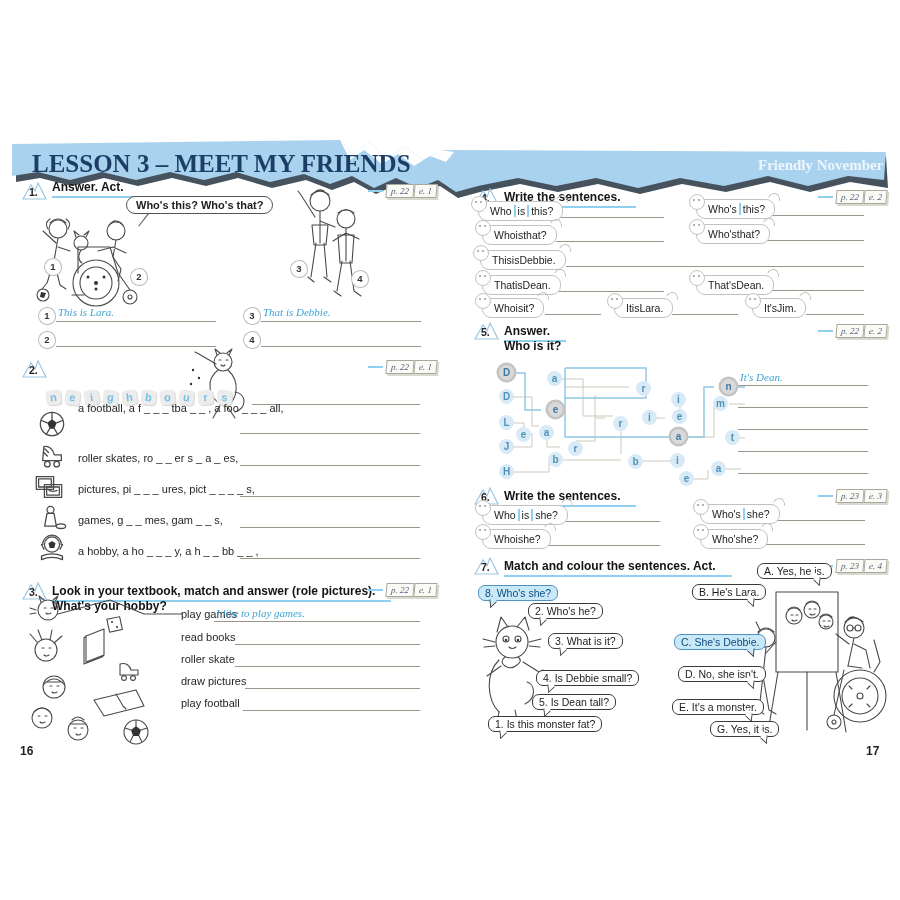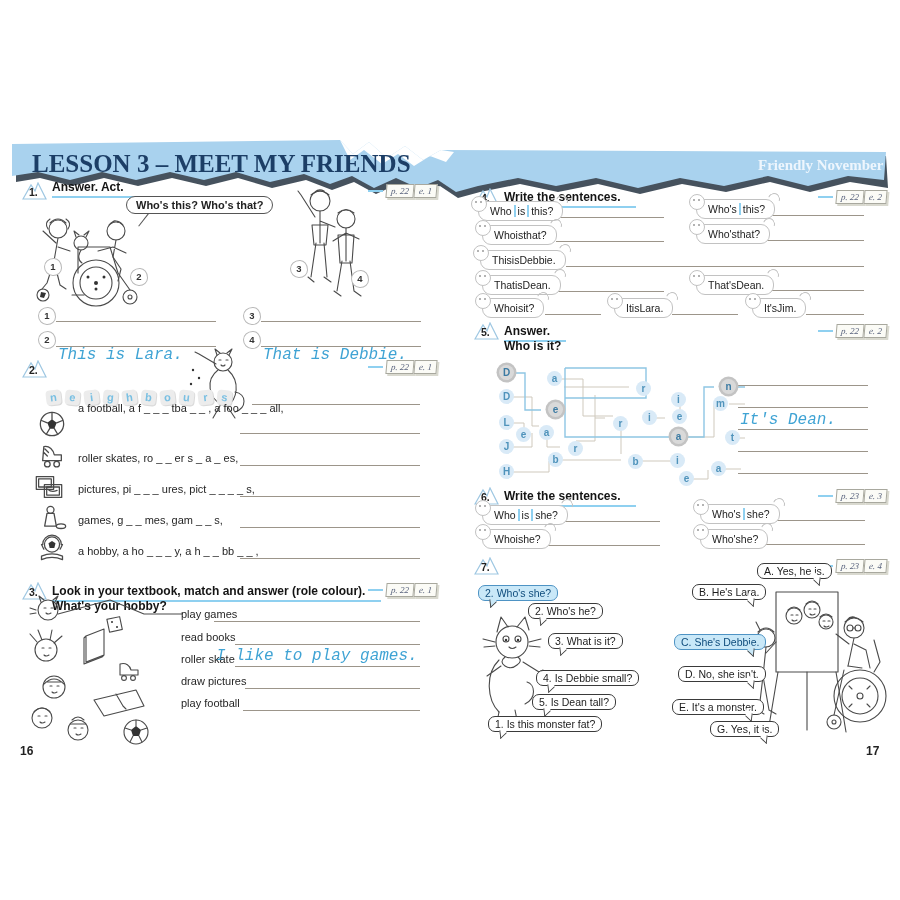--- a/index.html
+++ b/index.html
@@ -14,22 +14,22 @@
            border-bottom:2px solid #8fd0f0;padding:0 16px 2px 0;white-space:nowrap;}
   .subtitle{position:absolute;font-weight:bold;font-size:12px;color:#141414;white-space:nowrap;}
   
   .ptag{position:absolute;display:flex;align-items:center;}
   .ptag .dash{width:15px;height:2px;background:#8fd0f0;margin-right:3px;}
   .ptag .cell{border:1px solid #a8a89e;background:#fbfbf6;box-shadow:2px 2px 0 #d9d9cf;
               color:#5a647e;font-family:"Liberation Serif",serif;font-style:italic;
               font-size:9px;padding:1px 4px;transform:skewX(-5deg);white-space:nowrap;}
   
   .line{position:absolute;height:1px;background:#9c958a;}
-  .hand{position:absolute;font-family:Liberation Mono, monospace;font-style:italic;
-        color:#3fa3d4;font-size:16px;white-space:nowrap;margin-top:40px;}
+  .hand{position:absolute;font-family:Liberation Serif, serif;font-style:italic;
+        color:#3fa3d4;font-size:11px;white-space:nowrap;}
   .btxt{position:absolute;font-size:11px;color:#262626;white-space:nowrap;}
   
   .badge{position:absolute;width:16px;height:16px;border:1.2px solid #b8b8b8;background:#fff;
          border-radius:55% 45% 50% 50%/50% 55% 45% 52%;font-size:9.5px;font-weight:bold;
          color:#333;text-align:center;line-height:16px;}
   
   .speech{position:absolute;border:1.4px solid #555;border-radius:11px;background:#fff;
           padding:2px 9px;font-size:11px;font-weight:bold;color:#222;white-space:nowrap;}
   .speech::after{content:"";position:absolute;left:16px;bottom:-15px;width:1.4px;height:16px;
                  background:#555;transform:rotate(38deg);}
@@ -226,21 +226,21 @@
   </svg>
   <span class="btxt" style="left:78px;top:545px">a hobby, a ho _ _ _ y, a h _ _ bb _ _ ,</span>
   <div class="line" style="left:240px;top:558px;width:180px"></div>
 
   <div class="exmark" style="left:22px;top:582px">
     <svg width="26" height="19" viewBox="0 0 26 19">
         <path d="M1,17 L9,3 L13,9 L16,1 L24,17 Z" fill="#fff" stroke="#9ec7e2" stroke-width="1.2"></path>
       </svg>
     <span class="n">3.</span>
   </div>
-  <div class="extitle" style="left:52px;top:584px">Look in your textbook, match and answer (role colour).</div>
+  <div class="extitle" style="left:52px;top:584px">Look in your textbook, match and answer (role pictures).</div>
   <div class="ptag" style="left:368px;top:583px">
     <span class="dash"></span>
     <span class="cell">p. 22</span>
     <span class="cell">e. 1</span>
   </div>
   <div class="subtitle" style="left:52px;top:599px">What's your hobby?</div>
 
   <svg class="art" style="left:24px;top:592px" width="160" height="155" viewBox="0 0 160 155">
     <polyline points="34,22 86,8 120,22 158,22" stroke="#8a8a8a"></polyline>
     <circle cx="24" cy="18" r="10"></circle>
@@ -460,20 +460,21 @@
     <span class="tail"></span>
   </div>
   <div class="line" style="left:755px;top:544px;width:110px"></div>
 
   <div class="exmark" style="left:474px;top:557px">
     <svg width="26" height="19" viewBox="0 0 26 19">
         <path d="M1,17 L9,3 L13,9 L16,1 L24,17 Z" fill="#fff" stroke="#9ec7e2" stroke-width="1.2"></path>
       </svg>
     <span class="n">7.</span>
   </div>
+  <div class="extitle" style="left:504px;top:559px">Match and colour the sentences. Act.</div>
   <div class="ptag" style="left:818px;top:559px">
     <span class="dash"></span>
     <span class="cell">p. 23</span>
     <span class="cell">e. 4</span>
   </div>
 
   <svg class="art" style="left:475px;top:612px" width="78" height="122" viewBox="0 0 78 122">
     <path d="M22,20 L26,5 L33,15 M42,15 L50,5 L54,18"></path>
     <circle cx="37" cy="30" r="16"></circle>
     <circle cx="31" cy="27" r="3"></circle>
@@ -507,21 +508,21 @@
     <path d="M106,58 L100,86 M101,64 L88,54 M106,64 L118,70 M118,70 L122,88"></path>
     <circle cx="112" cy="116" r="26"></circle>
       <circle cx="112" cy="116" r="18"></circle>
       <circle cx="112" cy="116" r="3"></circle>
     <path d="M101,106 L104,109 M122,106 L119,109 M101,127 L104,124 M122,127 L119,124"></path>
     <circle cx="86" cy="142" r="7"></circle>
       <circle cx="86" cy="142" r="2"></circle>
     <path d="M100,86 L114,88 M96,90 L86,135 M126,60 L132,82 L126,92"></path>
   </svg>
 
-  <div class="sb hl tl" style="left:478px;top:585px">2. Who's she?</div>
+  <div class="sb hl tl" style="left:478px;top:585px">8. Who's she?</div>
   <div class="sb tl" style="left:528px;top:603px">2. Who's he?</div>
   <div class="sb tl" style="left:548px;top:633px">3. What is it?</div>
   <div class="sb tl" style="left:536px;top:670px">4. Is Debbie small?</div>
   <div class="sb tl" style="left:532px;top:694px">5. Is Dean tall?</div>
   <div class="sb tl" style="left:488px;top:716px">1. Is this monster fat?</div>
 
   <div class="sb tr" style="left:757px;top:563px">A. Yes, he is.</div>
   <div class="sb tr" style="left:692px;top:584px">B. He's Lara.</div>
   <div class="sb hl tr" style="left:674px;top:634px">C. She's Debbie.</div>
   <div class="sb tr" style="left:678px;top:666px">D. No, she isn't.</div>

